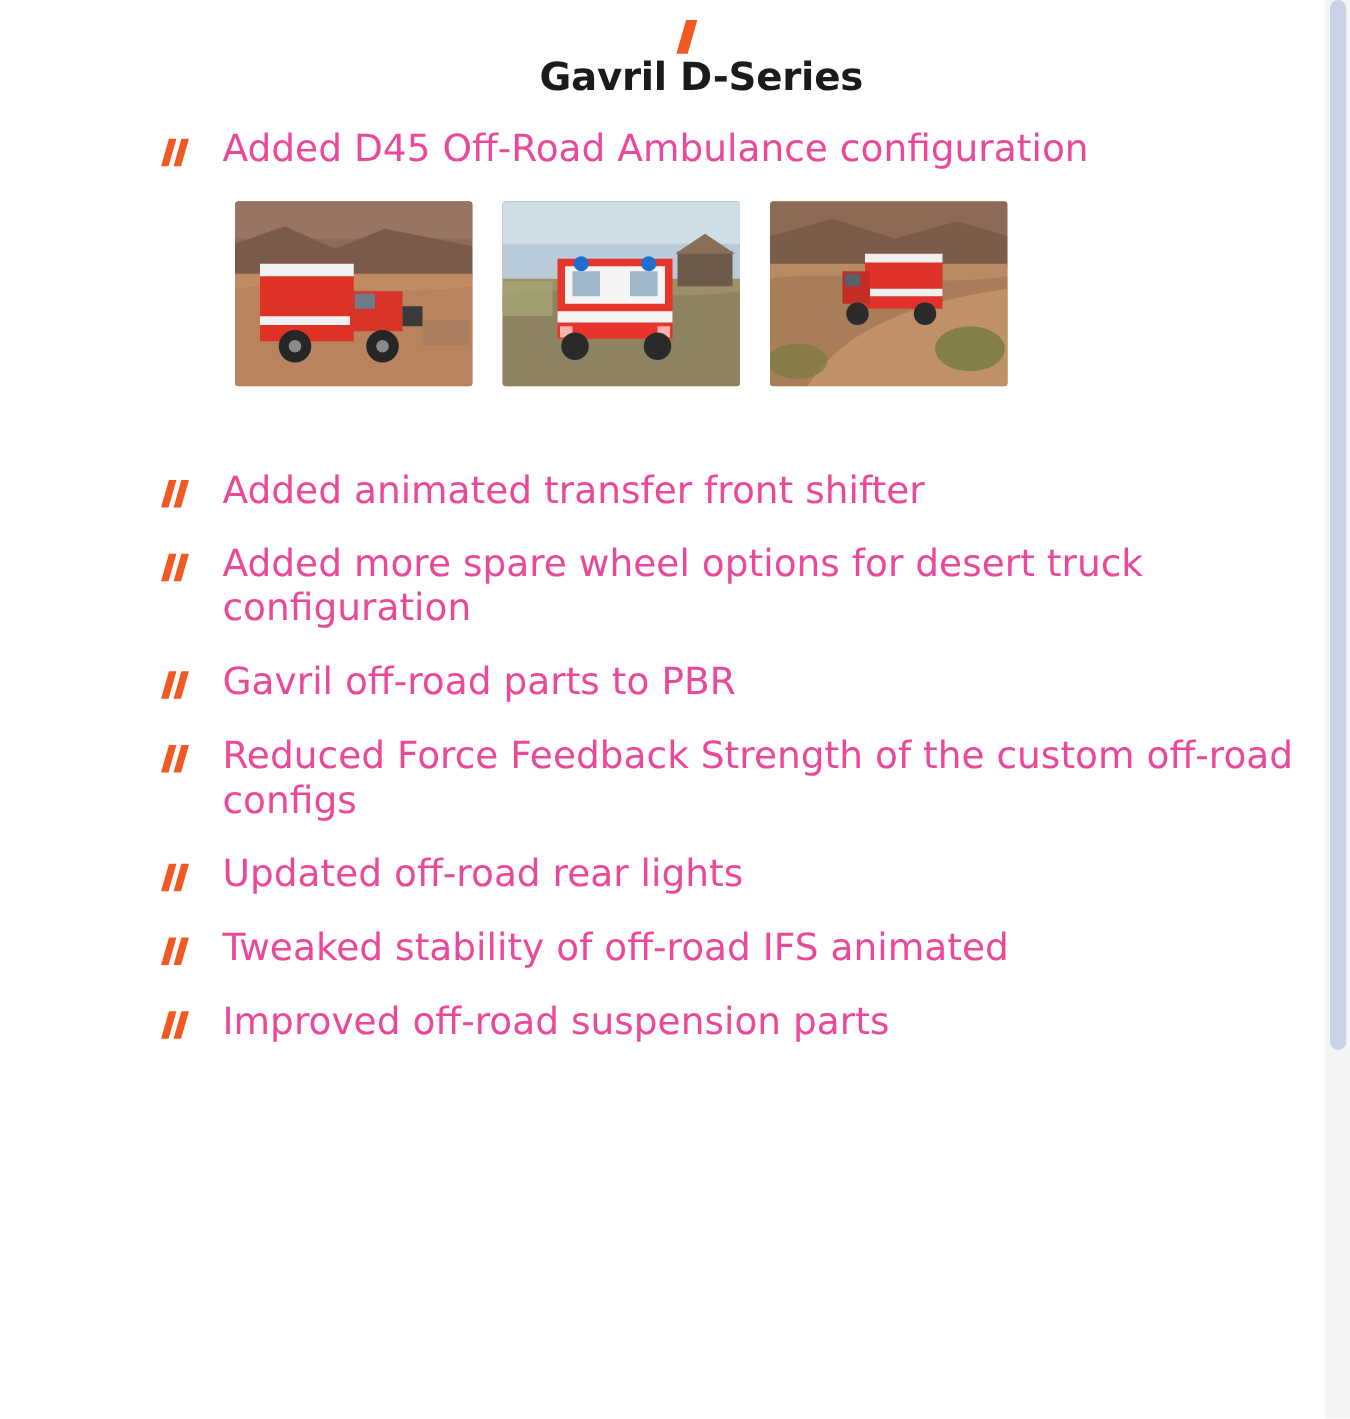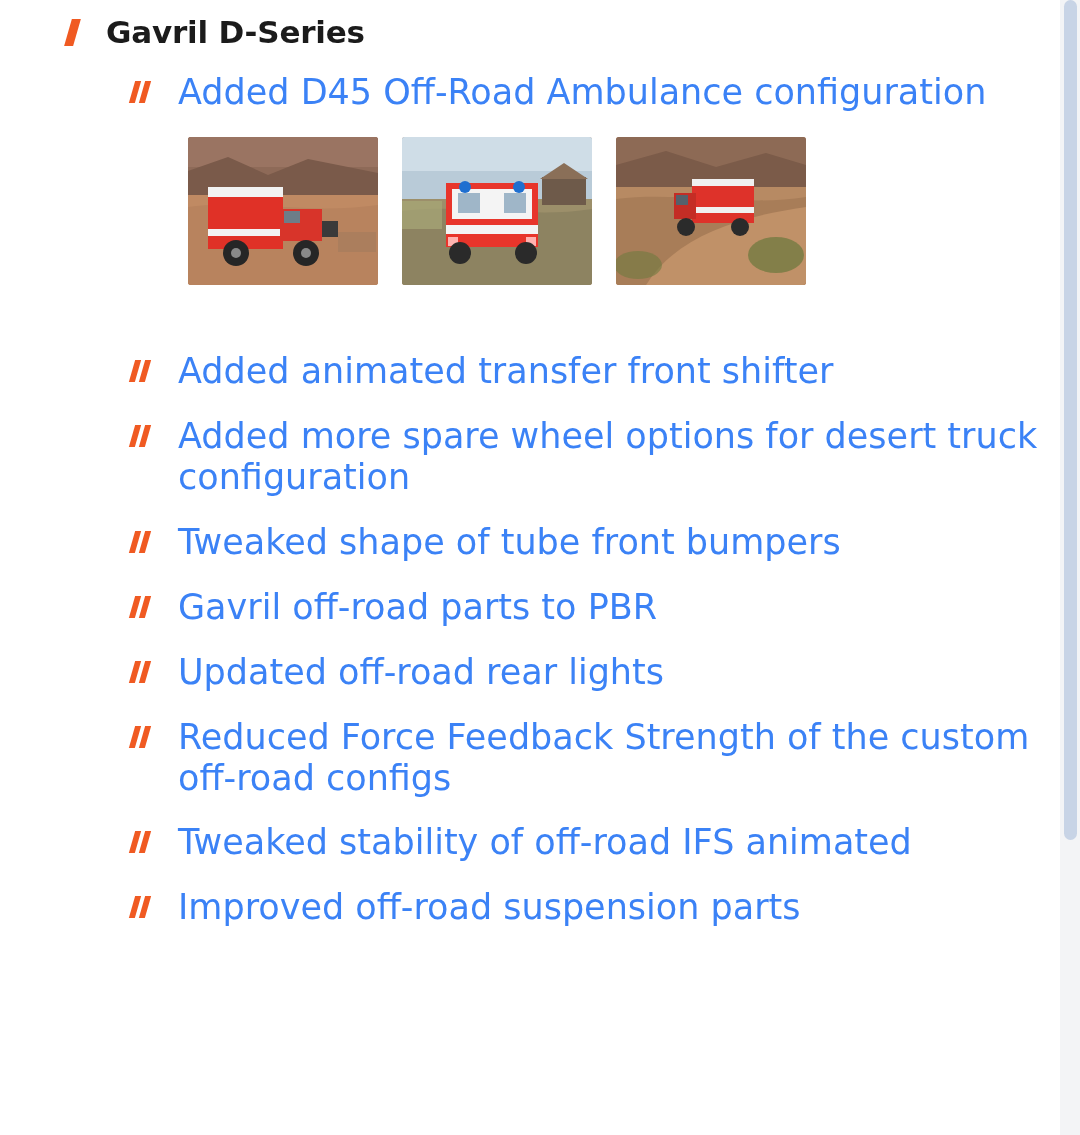--- a/index.html
+++ b/index.html
@@ -40,20 +40,21 @@
     height: 840px;
     background: #c8d4e6;
     border-radius: 7px;
   }
 
   
   .section-title {
     display: flex;
     align-items: center;
     margin: 14px 0 0 62px;
+    flex-direction: column;
   }
   .slash-lg {
     display: inline-block;
     width: 26px;
     height: 30px;
     position: relative;
     flex: 0 0 auto;
     margin-right: 18px;
   }
   .slash-lg::before {
@@ -109,23 +110,23 @@
   .slash-lg { }
   .section-title .slash-lg::after {
     content: "";
     position: absolute;
     left: -4px; top: 2px;
     width: 0;
     height: 0;
   }
 
   li.bullet .text {
-    font-size: 35px;
+    font-size: 30px;
     line-height: 1.17;
-    color: #3b82f6;
+    color: #ec4899;
     max-width: 860px;
     font-weight: 400;
   }
 
   
   .shots {
     display: flex;
     gap: 24px;
     margin: 6px 0 0 188px;
   }
@@ -226,33 +227,29 @@
     <li class="bullet">
       <span class="marker"></span>
       <span class="text">Added animated transfer front shifter</span>
     </li>
     <li class="bullet">
       <span class="marker"></span>
       <span class="text">Added more spare wheel options for desert truck configuration</span>
     </li>
     <li class="bullet">
       <span class="marker"></span>
-      <span class="text">Tweaked shape of tube front bumpers</span>
-    </li>
-    <li class="bullet">
-      <span class="marker"></span>
       <span class="text">Gavril off-road parts to PBR</span>
     </li>
     <li class="bullet">
       <span class="marker"></span>
+      <span class="text">Reduced Force Feedback Strength of the custom off-road configs</span>
+    </li>
+    <li class="bullet">
+      <span class="marker"></span>
       <span class="text">Updated off-road rear lights</span>
-    </li>
-    <li class="bullet">
-      <span class="marker"></span>
-      <span class="text">Reduced Force Feedback Strength of the custom off-road configs</span>
     </li>
     <li class="bullet">
       <span class="marker"></span>
       <span class="text">Tweaked stability of off-road IFS animated</span>
     </li>
     <li class="bullet">
       <span class="marker"></span>
       <span class="text">Improved off-road suspension parts</span>
     </li>
 

